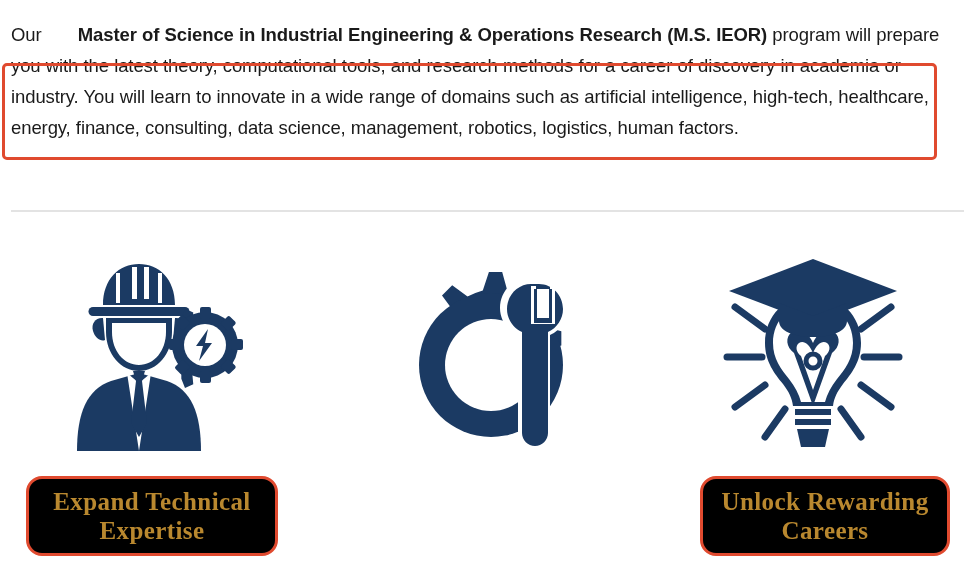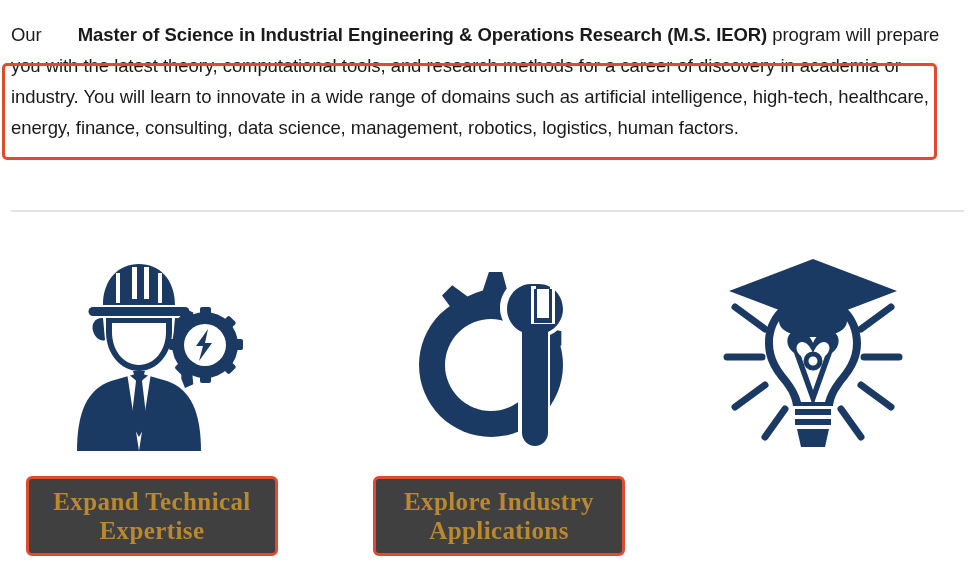--- a/index.html
+++ b/index.html
@@ -89,23 +89,23 @@
     left: 0px;
     top: 476px;
     width: 975px;
     height: 84px;
   }
   .label-card {
     position: absolute;
     top: 0px;
     height: 80px;
     border: 3px solid #e04a2f;
-    border-radius: 6px;
+    border-radius: 16px;
     box-sizing: border-box;
-    background: #404040;
+    background: #000000;
     display: flex;
     align-items: center;
     justify-content: center;
     text-align: center;
   }
   .label-card .label-text {
     font-family: "Liberation Serif", serif;
     font-weight: bold;
     font-size: 25px;
     line-height: 29px;
@@ -242,16 +242,16 @@
       </svg>
     </span>
   </div>
 
 </div>
 
 <div id="label-row">
   <div class="label-card" id="label-card-0">
     <span class="label-text">Expand Technical Expertise</span>
   </div>
-  <div class="label-card" id="label-card-1">
-    <span class="label-text">Explore Industry Applications</span>
+  <div class="label-card" id="label-card-2">
+    <span class="label-text">Unlock Rewarding Careers</span>
   </div>
 </div>
 
 </body></html>

